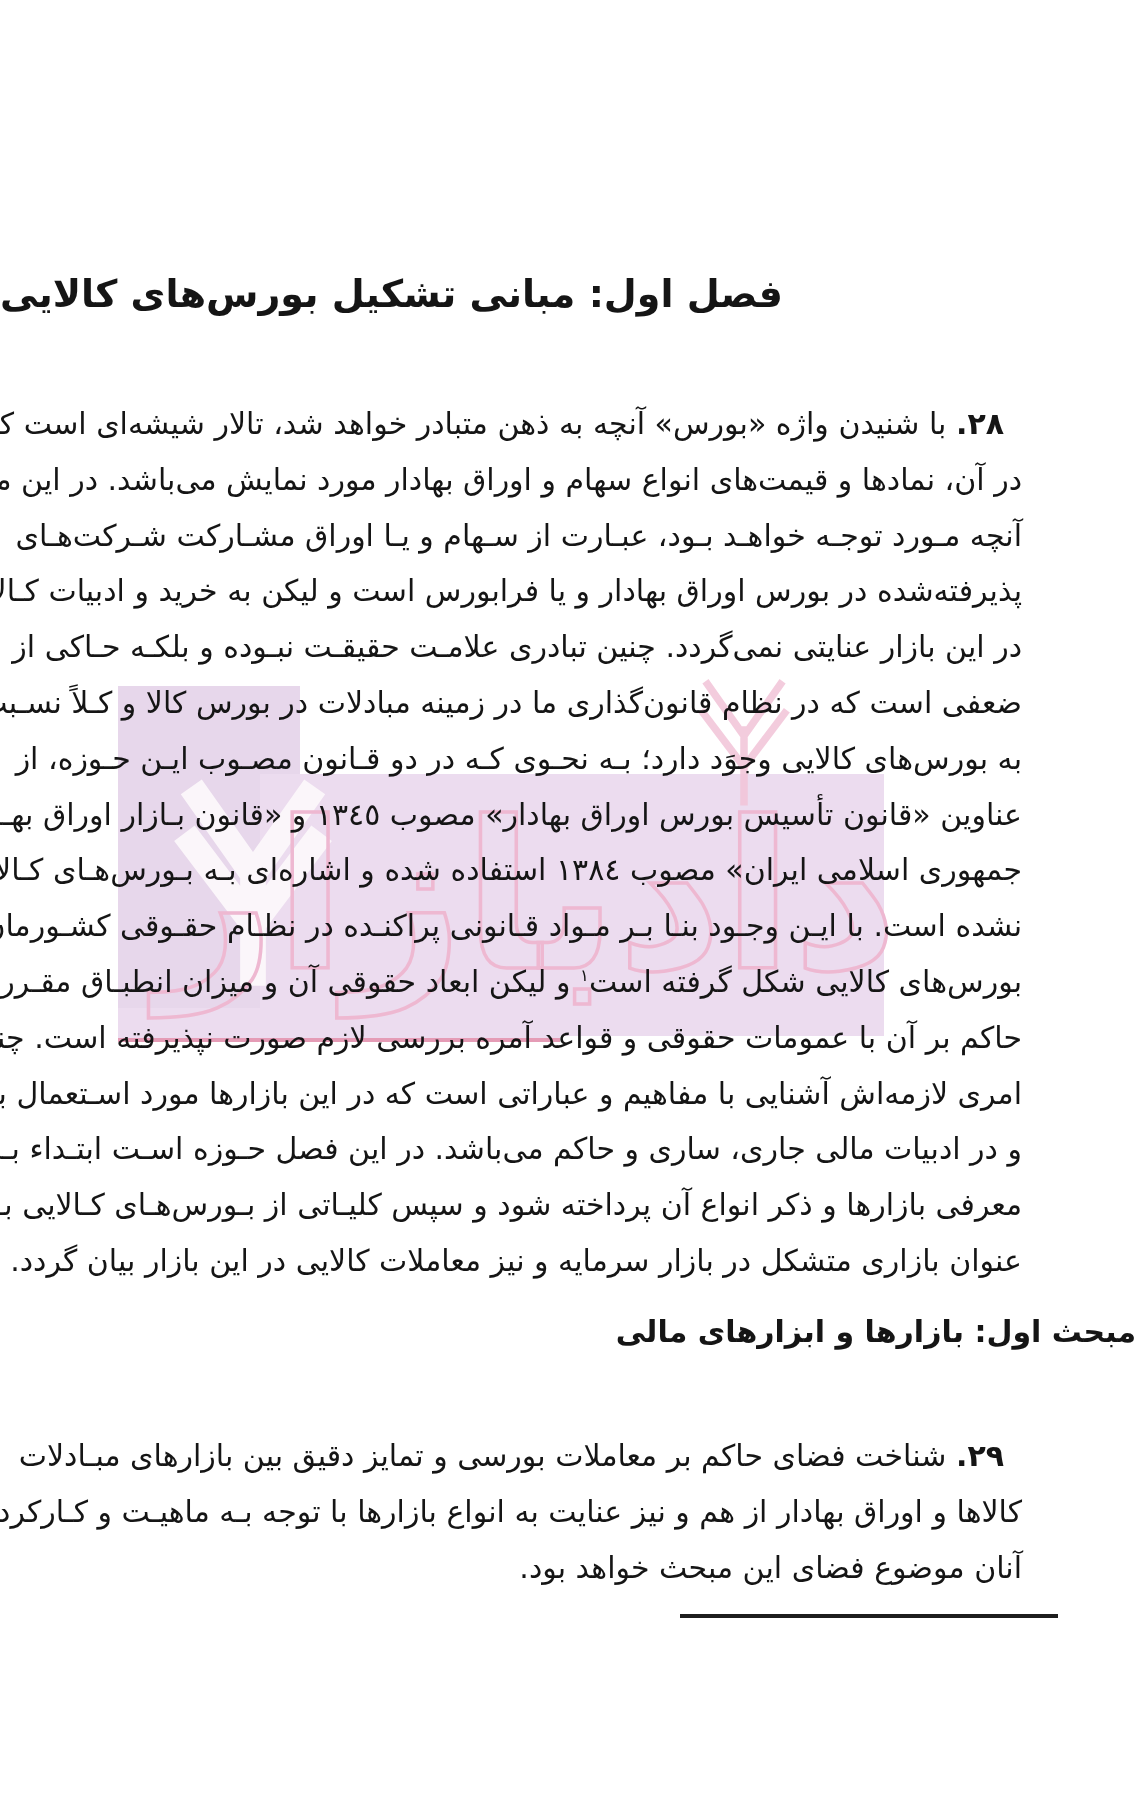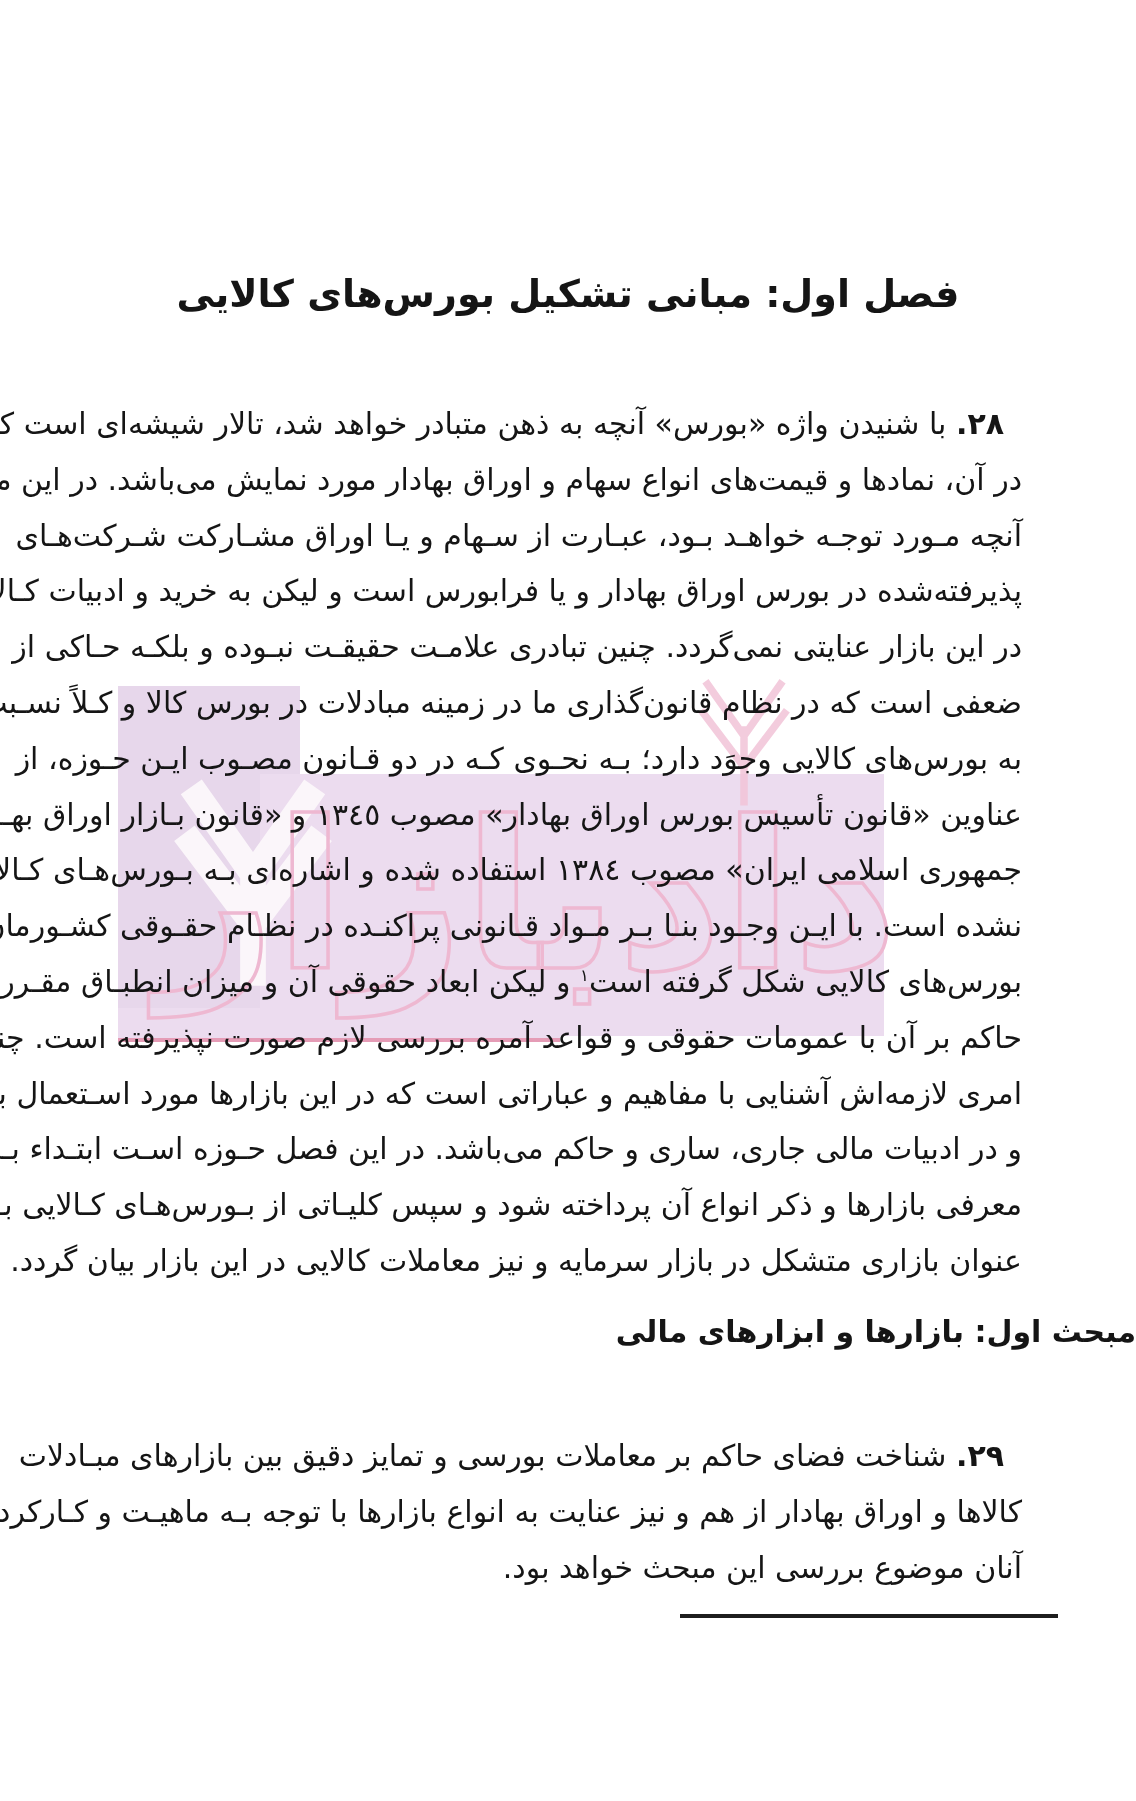--- a/index.html
+++ b/index.html
@@ -22,21 +22,21 @@
   .wm-logo-outline{position:absolute;left:556px;top:-24px;width:140px;height:150px;opacity:.85;}
   .wm-text{
     position:absolute;left:120px;top:86px;width:660px;height:250px;
     font-size:205px;line-height:250px;font-weight:bold;text-align:center;
     color:transparent;-webkit-text-stroke:3.5px #eeb8d1;
     letter-spacing:-4px;white-space:nowrap;overflow:visible;
   }
   
   .chapter-title{
     position:absolute;top:272px;left:0;right:0;z-index:1;
-    margin:0;text-align:center;
+    margin:0;text-align:left;
     font-size:38px;font-weight:bold;letter-spacing:0;
   }
   .body-block{
     position:absolute;right:114px;width:910px;z-index:1;
     font-size:30px;
   }
   .para-28{top:396px;}
   .para-29{top:1428px;}
   .line{
     height:55.8px;line-height:55.8px;
@@ -105,18 +105,18 @@
     <div class="line">و در ادبیات مالی جاری، ساری و حاکم می‌باشد. در این فصل حـوزه اسـت ابتـداء بـه</div>
     <div class="line">معرفی بازارها و ذکر انواع آن پرداخته شود و سپس کلیـاتی از بـورس‌هـای کـالایی بـه</div>
     <div class="line last">عنوان بازاری متشکل در بازار سرمایه و نیز معاملات کالایی در این بازار بیان گردد.</div>
   </div>
 
   <h2 class="section-heading">مبحث اول: بازارها و ابزارهای مالی</h2>
 
   <div class="body-block para-29">
     <div class="line j indent"><span class="pnum">۲۹.</span><span> شناخت فضای حاکم بر معاملات بورسی و تمایز دقیق بین بازارهای مبـادلات</span></div>
     <div class="line">کالاها و اوراق بهادار از هم و نیز عنایت به انواع بازارها با توجه بـه ماهیـت و کـارکرد</div>
-    <div class="line last">آنان موضوع بررسی این مبحث خواهد بود.</div>
+    <div class="line last">آنان موضوع فضای این مبحث خواهد بود.</div>
   </div>
 
   <div class="fn-sep"></div>
 
 </div>
 
 </body></html>

